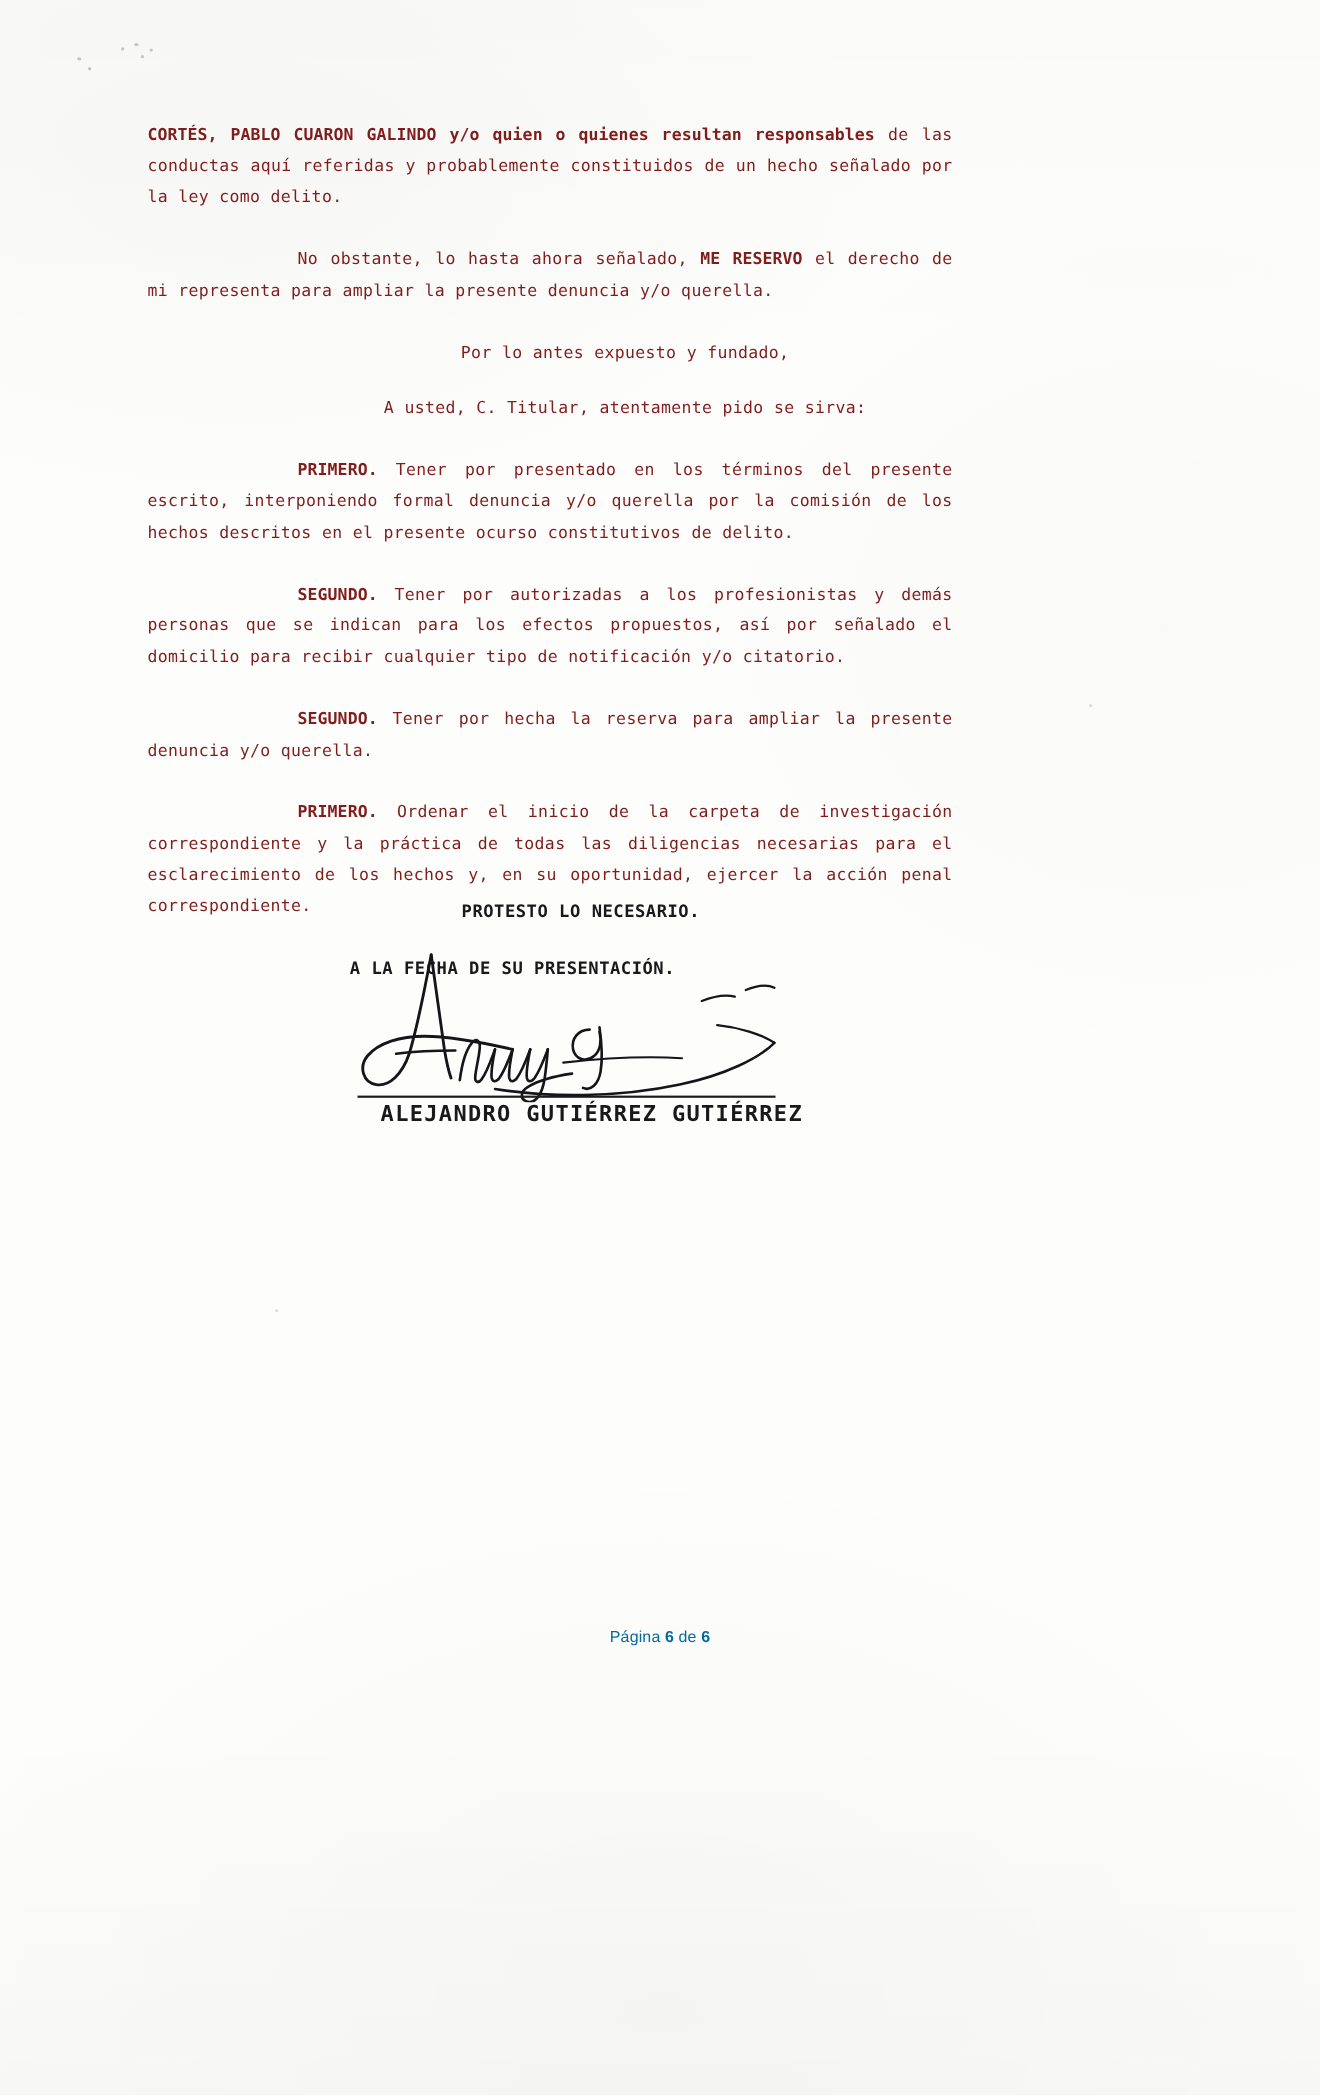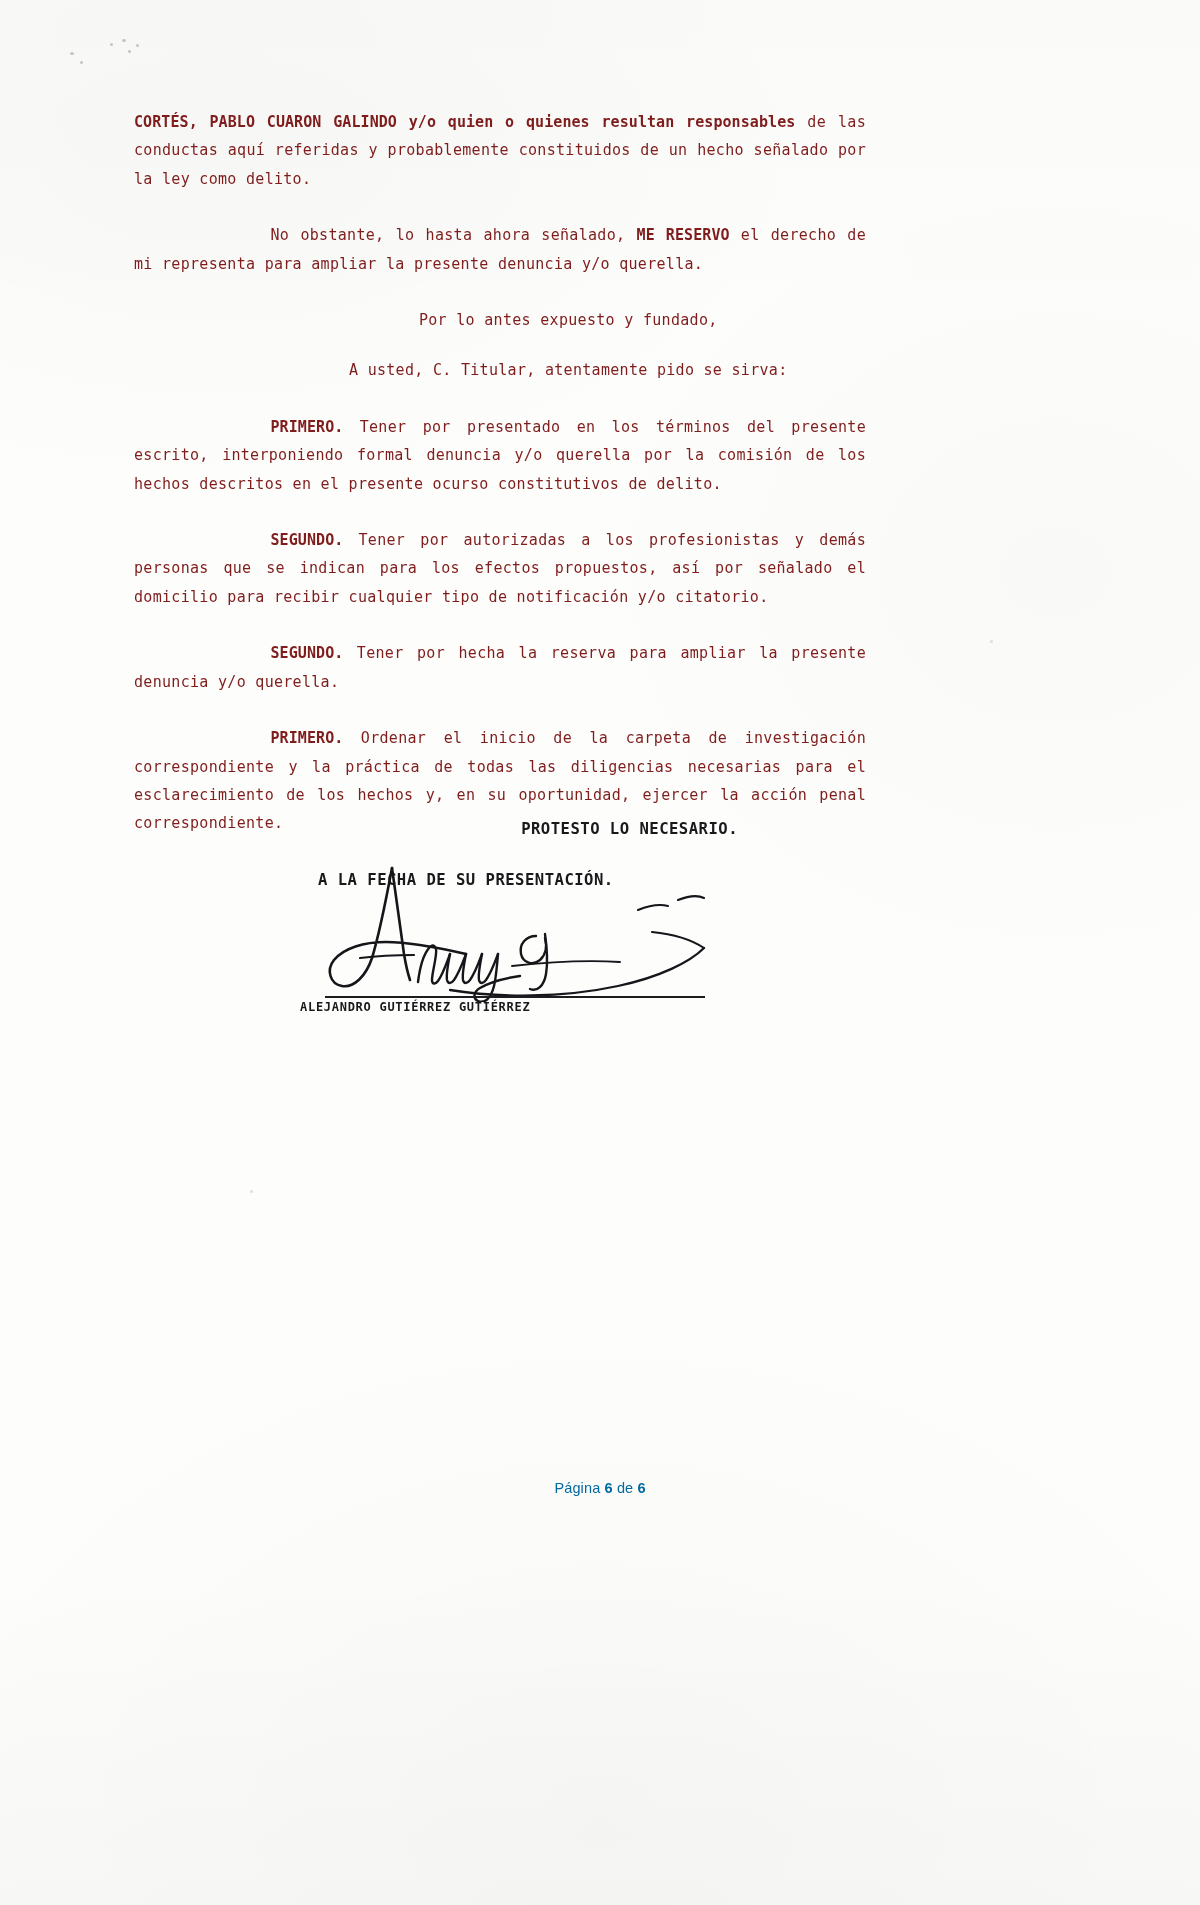--- a/index.html
+++ b/index.html
@@ -75,21 +75,21 @@
     width: 420px;
   }
   #closing .line {
     font-size: 15.6px;
     line-height: 23px;
     font-weight: 700;
     letter-spacing: 0.03em;
     white-space: nowrap;
     color: #19191c;
   }
-  #closing .line.l1 { text-align: right; }
+  #closing .line.l1 { text-align: center; }
   #closing .line.l2 { text-align: left; margin-top: 28px; }
 
   
   #signature-block {
     position: absolute;
     left: 300px;
     top: 862px;
     width: 440px;
     height: 170px;
   }
@@ -104,22 +104,22 @@
     top: 134px;
     width: 380px;
     height: 2px;
     background: #1d1d20;
   }
   #sig-name {
     position: absolute;
     left: 0;
     top: 138px;
     width: 430px;
-    text-align: left;
-    font-size: 12px;
+    text-align: right;
+    font-size: 20px;
     font-weight: 700;
     letter-spacing: 0.06em;
     color: #19191c;
     white-space: nowrap;
   }
 
   
   #footer {
     position: absolute;
     left: 0;

